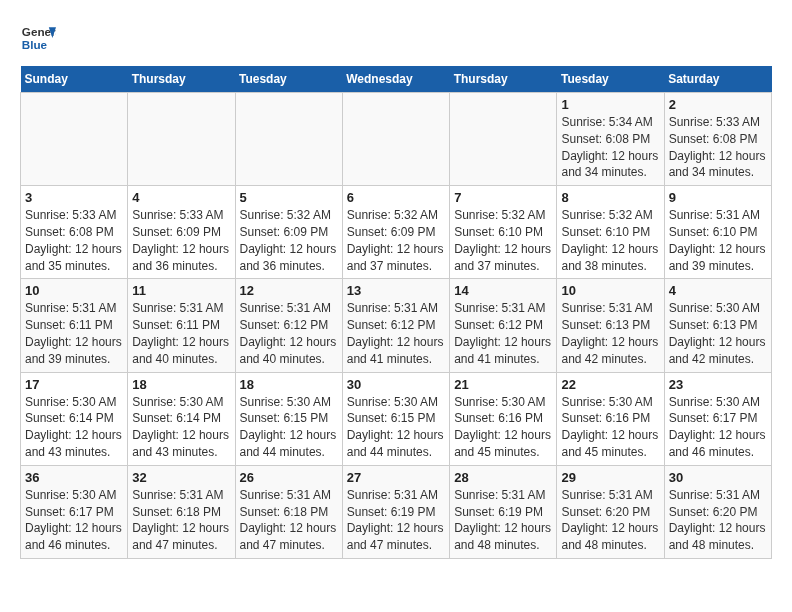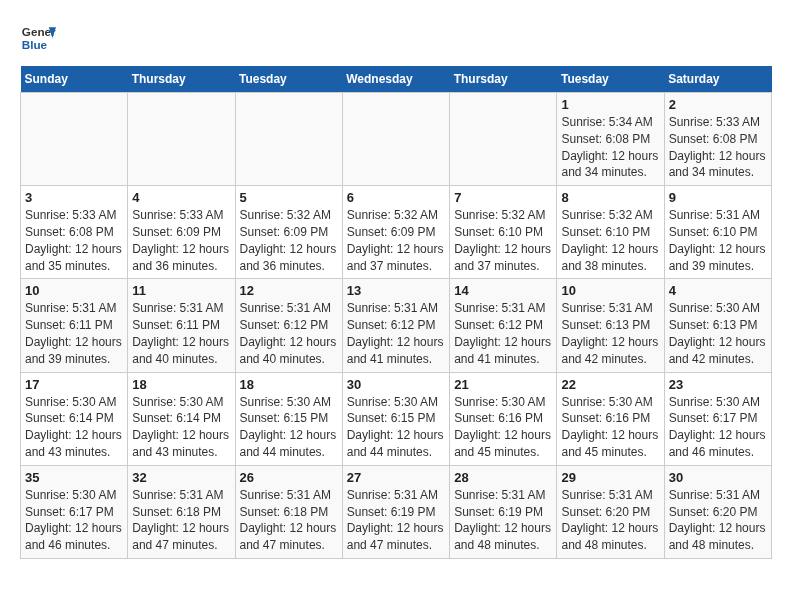--- a/index.html
+++ b/index.html
@@ -255,21 +255,21 @@
         </td>
         <td>
           <div class="day-num">23</div>
           <div class="day-info" style="white-space: pre-line;">Sunrise: 5:30 AM
 Sunset: 6:17 PM
 Daylight: 12 hours and 46 minutes.</div>
         </td>
       </tr>
       <tr>
         <td>
-          <div class="day-num">35</div>
+          <div class="day-num">36</div>
           <div class="day-info" style="white-space: pre-line;">Sunrise: 5:30 AM
 Sunset: 6:17 PM
 Daylight: 12 hours and 46 minutes.</div>
         </td>
         <td>
           <div class="day-num">32</div>
           <div class="day-info" style="white-space: pre-line;">Sunrise: 5:31 AM
 Sunset: 6:18 PM
 Daylight: 12 hours and 47 minutes.</div>
         </td>

